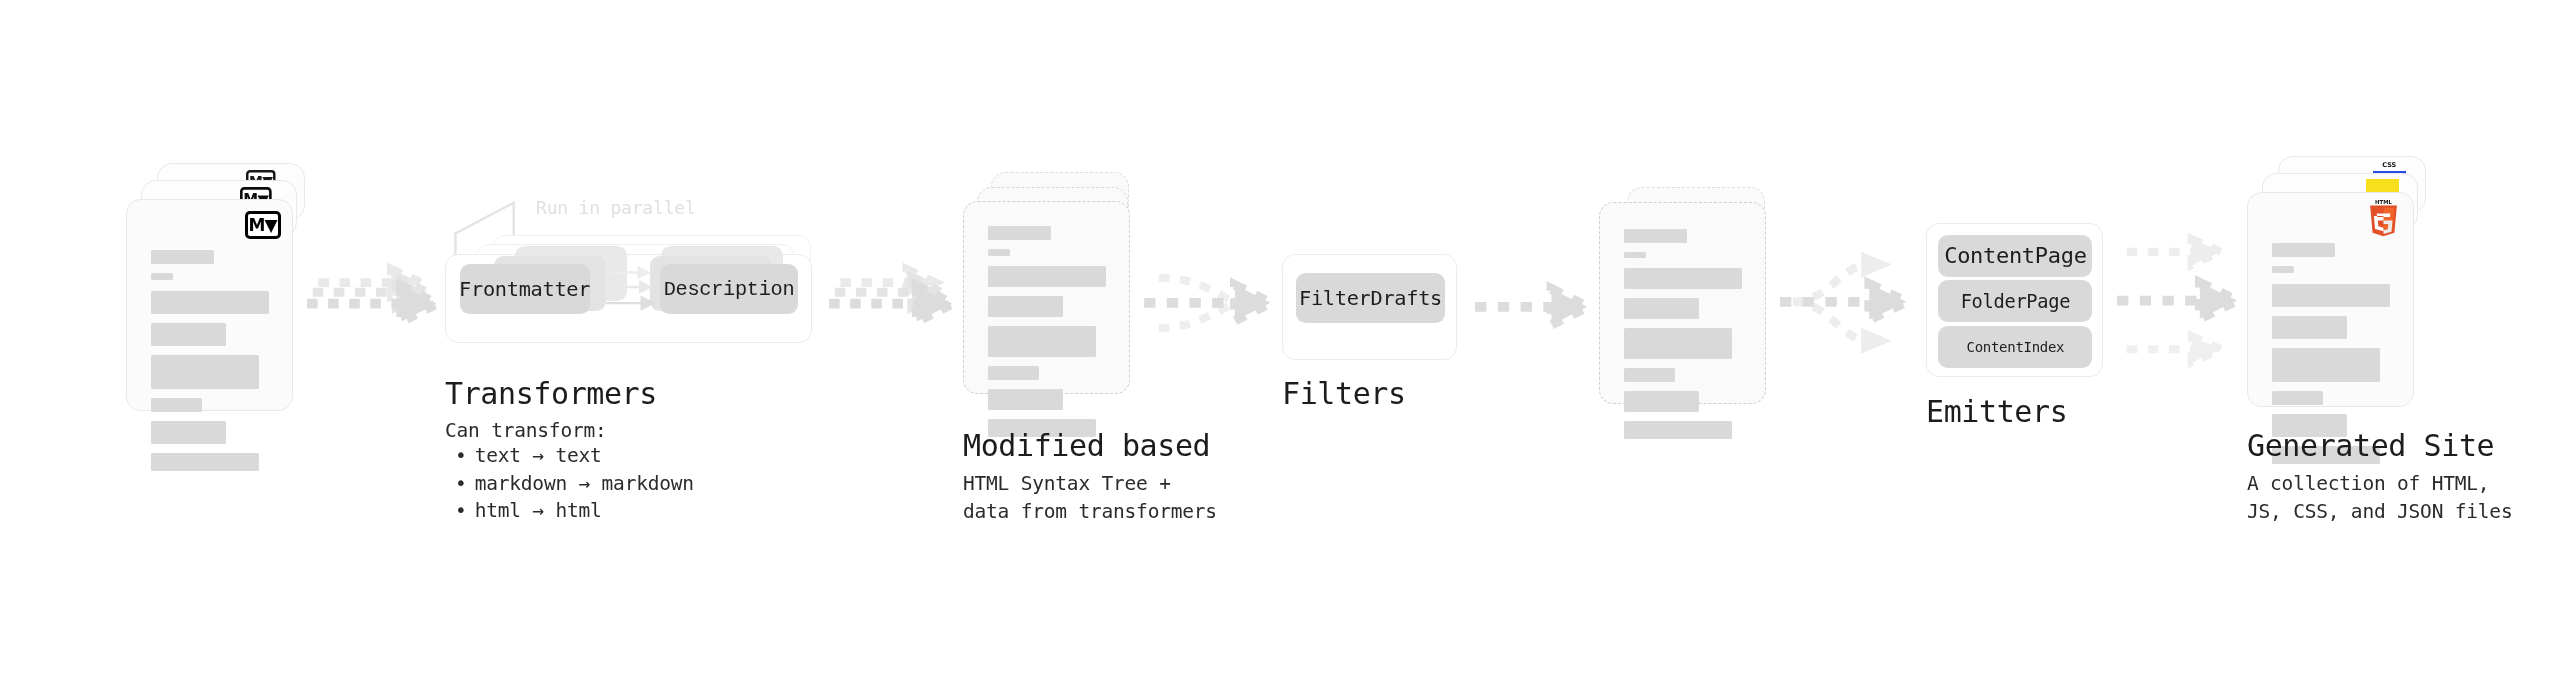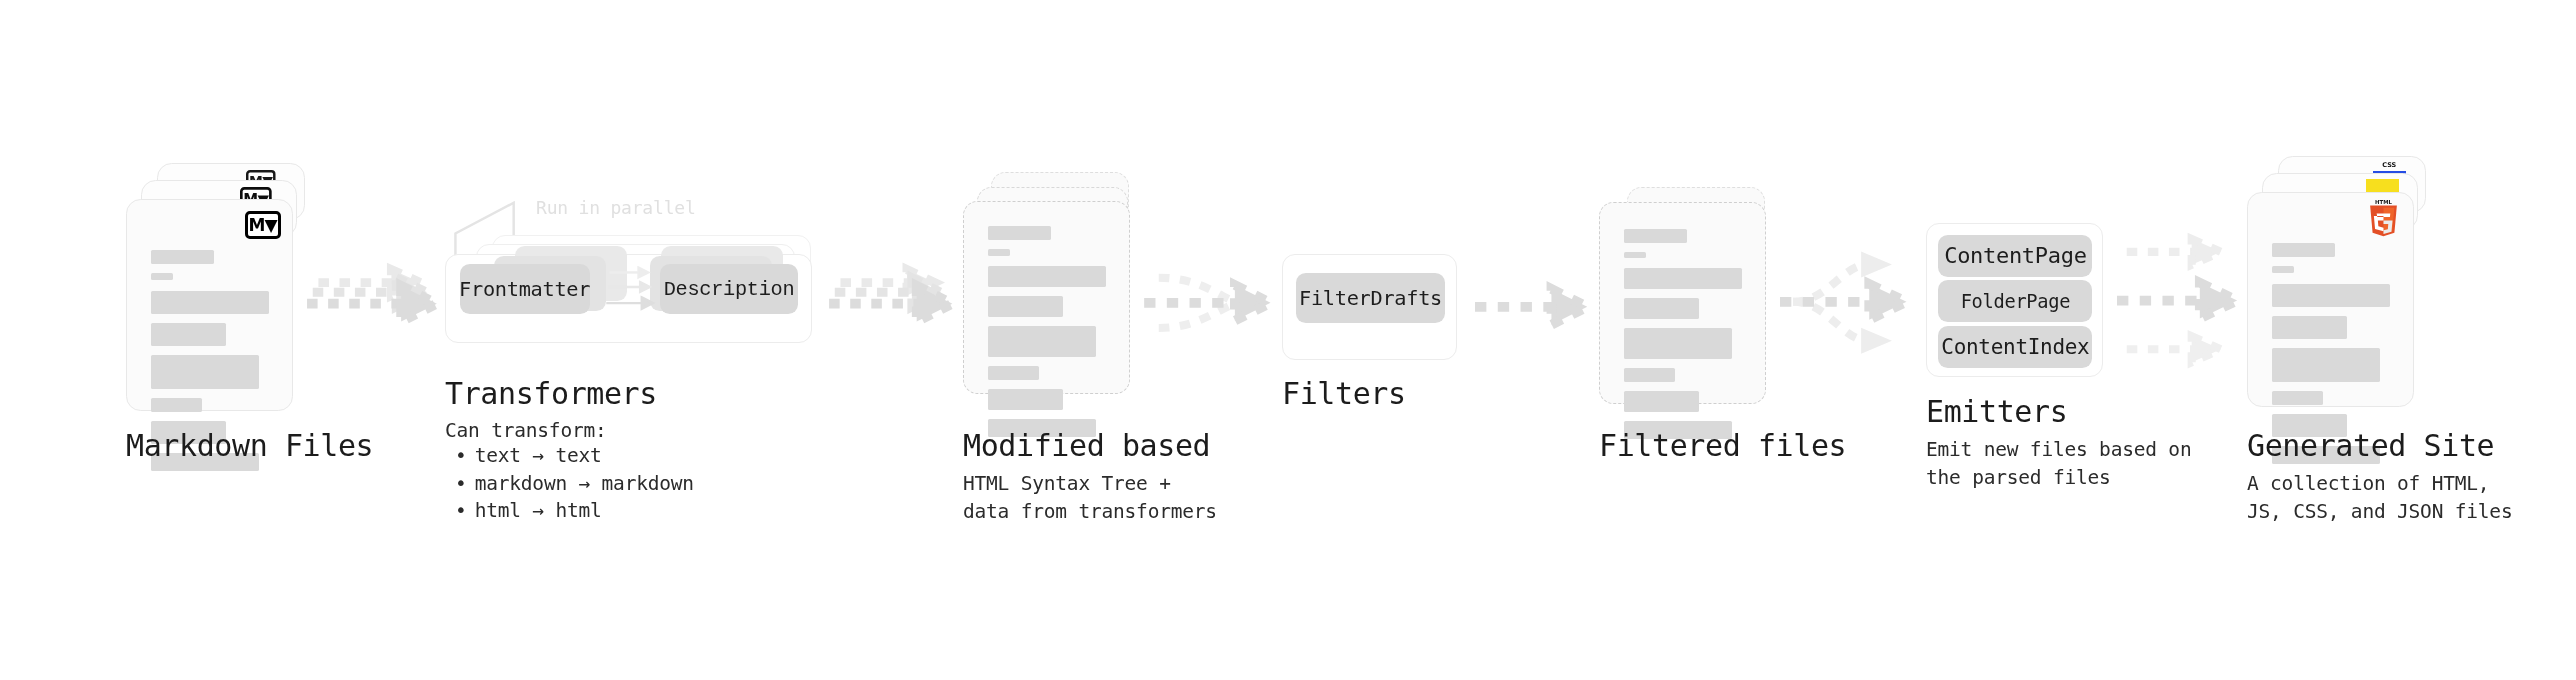--- a/index.html
+++ b/index.html
@@ -109,21 +109,20 @@
         <div class="ln" style="width:98%;height:23px;"></div>
         <div class="ln" style="width:62%;height:23px;"></div>
         <div class="ln" style="width:90%;height:34px;"></div>
         <div class="ln" style="width:42%;height:14px;"></div>
         <div class="ln" style="width:62%;height:23px;"></div>
         <div class="ln" style="width:90%;height:18px;"></div>
       </div>
     </div>
   </div>
 
-  <div class="abs stage-title" style="left:126px;top:431px;">Markdown Files</div>
 
   <svg class="arrow-svg" style="left:307px;top:268px;" width="138" height="73" viewBox="0 0 170 90">
     <g stroke="#e9e9e9" stroke-width="11" stroke-dasharray="13 13" fill="#e9e9e9">
       <line x1="14" y1="18" x2="112" y2="18"></line>
       <polygon points="104,2 140,18 104,34"></polygon>
     </g>
     <g stroke="#e4e4e4" stroke-width="11" stroke-dasharray="13 13" fill="#e4e4e4">
       <line x1="7" y1="30" x2="118" y2="30"></line>
       <polygon points="110,12 148,30 110,48"></polygon>
     </g>
@@ -258,48 +257,45 @@
         <div class="ln" style="width:98%;height:21px;"></div>
         <div class="ln" style="width:62%;height:21px;"></div>
         <div class="ln" style="width:90%;height:31px;"></div>
         <div class="ln" style="width:42%;height:14px;"></div>
         <div class="ln" style="width:62%;height:21px;"></div>
         <div class="ln" style="width:90%;height:18px;"></div>
       </div>
     </div>
   </div>
 
-  <div class="abs stage-title" style="left:1599px;top:431px;">Filtered files</div>
 
   <svg class="arrow-svg" style="left:1780px;top:240px;" width="146" height="122" viewBox="0 0 180 150">
     <path d="M16 76 C56 76, 74 36, 104 30" fill="none" stroke="#ededed" stroke-width="10" stroke-dasharray="13 13"></path>
     <polygon points="100,14 138,30 100,46" fill="#ededed"></polygon>
     <path d="M16 76 C56 76, 74 118, 104 124" fill="none" stroke="#ededed" stroke-width="10" stroke-dasharray="13 13"></path>
     <polygon points="100,108 138,124 100,140" fill="#ededed"></polygon>
     <g stroke="#dcdcdc" stroke-width="12" stroke-dasharray="14 14" fill="#dcdcdc">
       <line x1="0" y1="76" x2="116" y2="76"></line>
       <polygon points="110,54 156,76 110,98"></polygon>
     </g>
   </svg>
 
   <div class="panel" style="left:1926px;top:223px;width:177px;height:154px;">
     <div class="chip" style="left:11.4px;top:10.6px;width:154px;height:42px;font-size:22px;">
       <span>ContentPage</span>
     </div>
     <div class="chip" style="left:11.4px;top:56px;width:154px;height:42px;font-size:18.7px;">
       <span>FolderPage</span>
     </div>
-    <div class="chip" style="left:11.4px;top:102px;width:154px;height:42px;font-size:21px;">
+    <div class="chip" style="left:11.4px;top:102px;width:154px;height:42px;font-size:14px;">
       <span>ContentIndex</span>
     </div>
   </div>
 
   <div class="abs stage-title" style="left:1926px;top:397px;">Emitters</div>
-  <div class="abs stage-desc" style="left:1926px;top:436px;">Emit new files based on
-the parsed files</div>
 
   <svg class="arrow-svg" style="left:2117px;top:234px;" width="138" height="138" viewBox="0 0 170 170">
     <g stroke="#ededed" stroke-width="10" stroke-dasharray="13 13" fill="#ededed">
       <line x1="12" y1="22" x2="96" y2="22"></line>
       <polygon points="92,6 128,22 92,38"></polygon>
     </g>
     <g stroke="#dcdcdc" stroke-width="12" stroke-dasharray="14 14" fill="#dcdcdc">
       <line x1="0" y1="82" x2="108" y2="82"></line>
       <polygon points="102,60 148,82 102,104"></polygon>
     </g>

